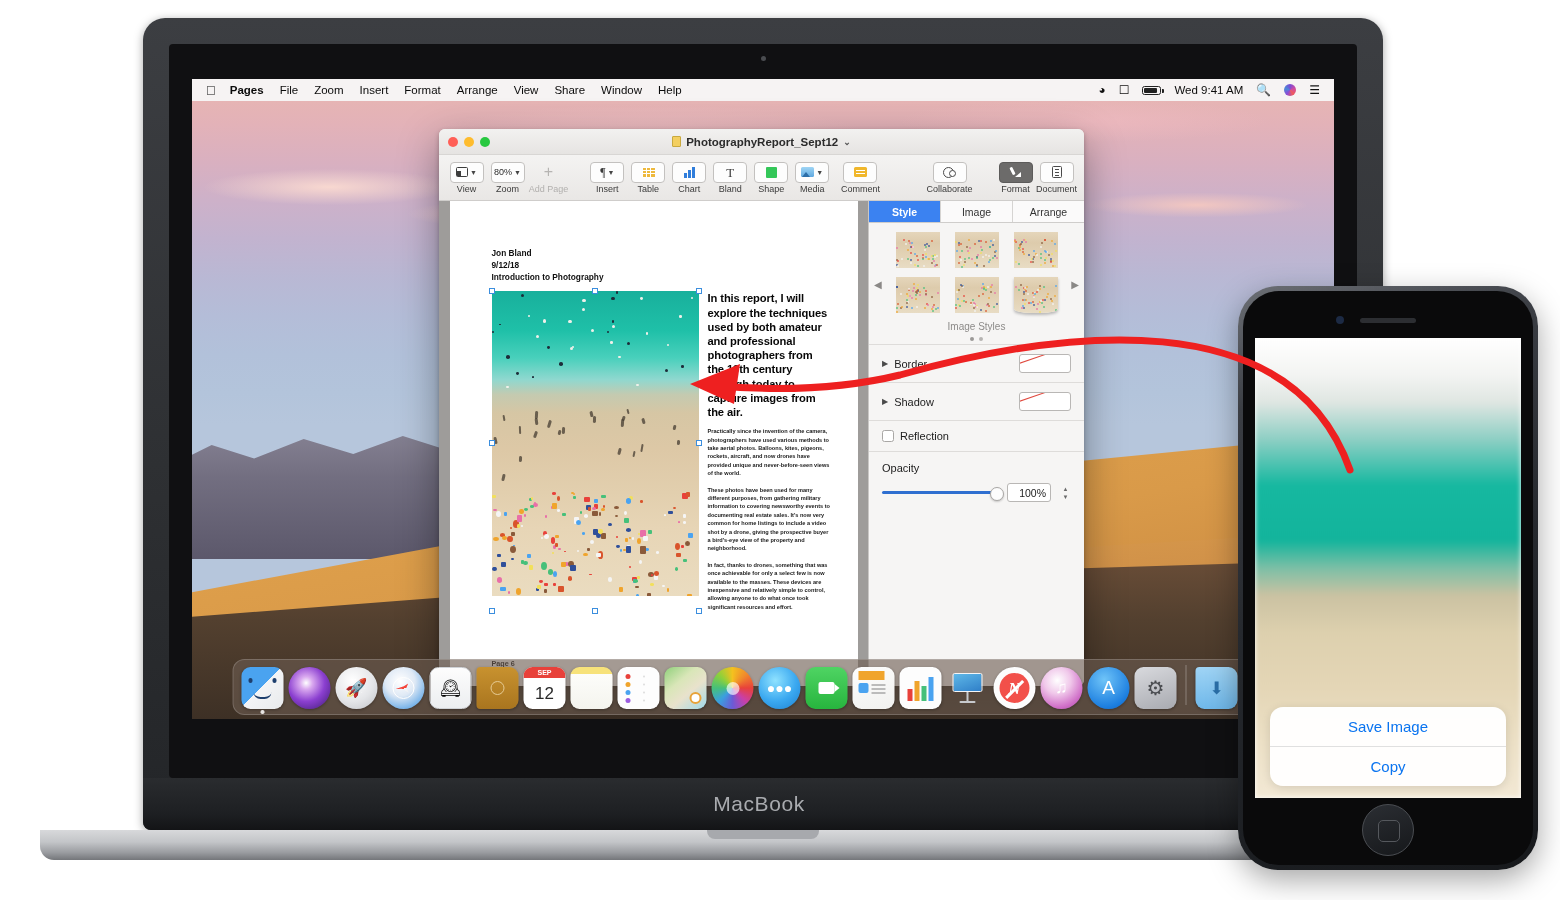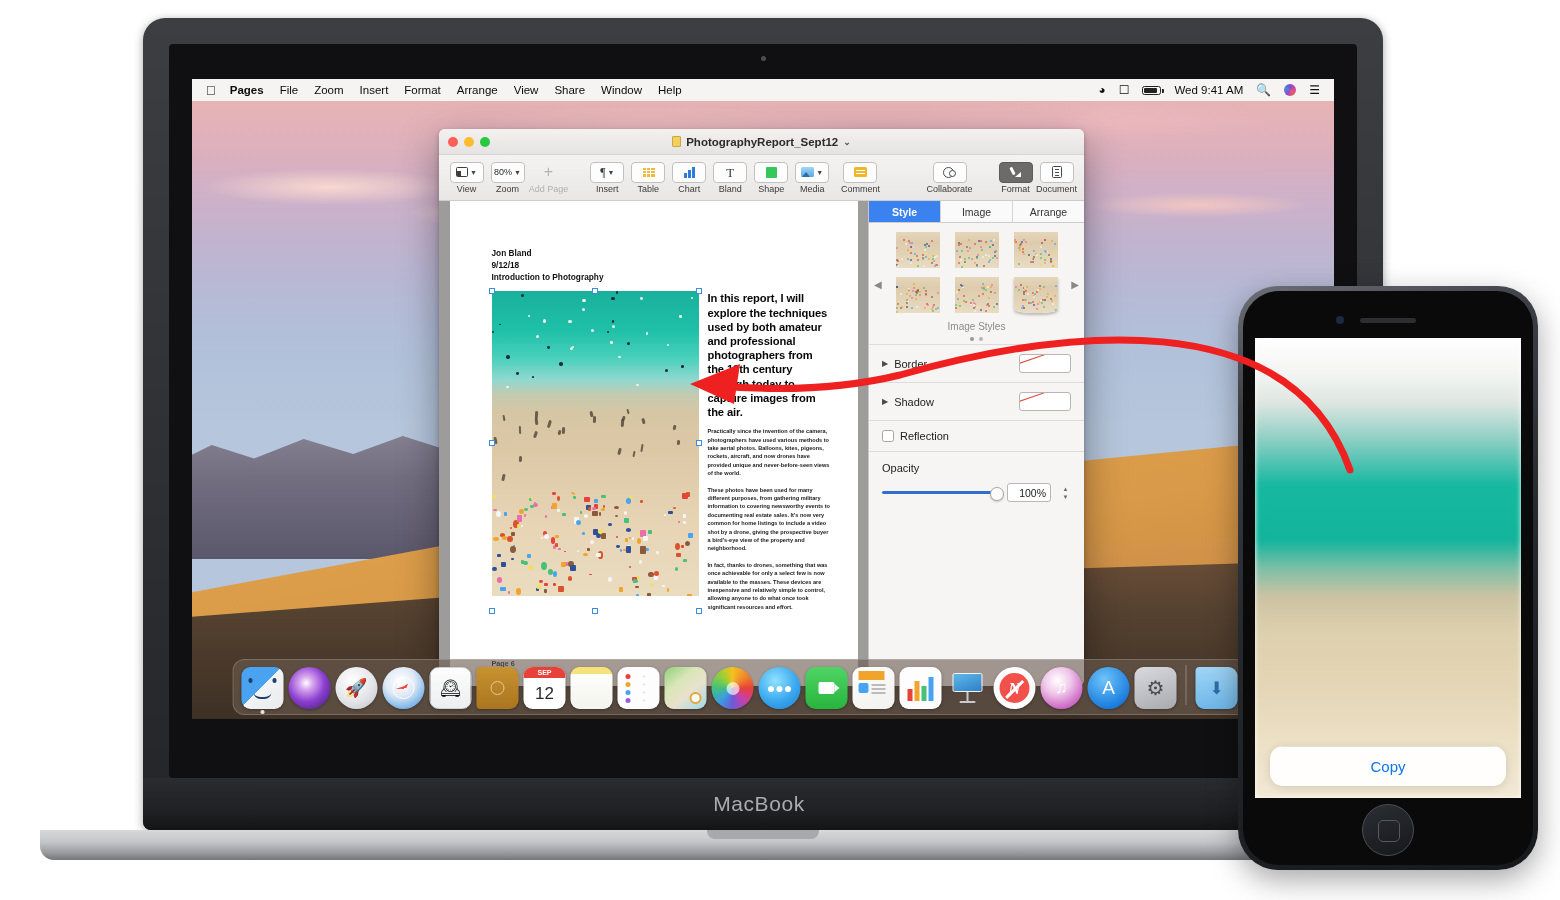--- a/index.html
+++ b/index.html
@@ -1131,20 +1131,21 @@
   </div>
 
   <div id="iphone">
     <div id="ip-body"></div>
     <div id="ip-inner"></div>
     <div id="ip-cam"></div>
     <div id="ip-speaker"></div>
     <div id="ip-screen">
       <div id="ip-photo"></div>
       <div id="sheet">
+        <div class="sheet-btn">Save Image</div>
         <div class="sheet-div"></div>
         <div class="sheet-btn">Copy</div>
       </div>
     </div>
     <div id="ip-home"></div>
   </div>
 
   <svg id="arrow-svg" viewBox="0 0 1560 900">
     <path d="M 1350 470 C 1290 300, 1060 330, 900 375 C 830 392, 760 390, 708 385" stroke="#ee2020" stroke-width="7" fill="none" stroke-linecap="round"></path>
     <path d="M 690 384 L 740 364 L 734 404 Z" fill="#ee2020"></path>

